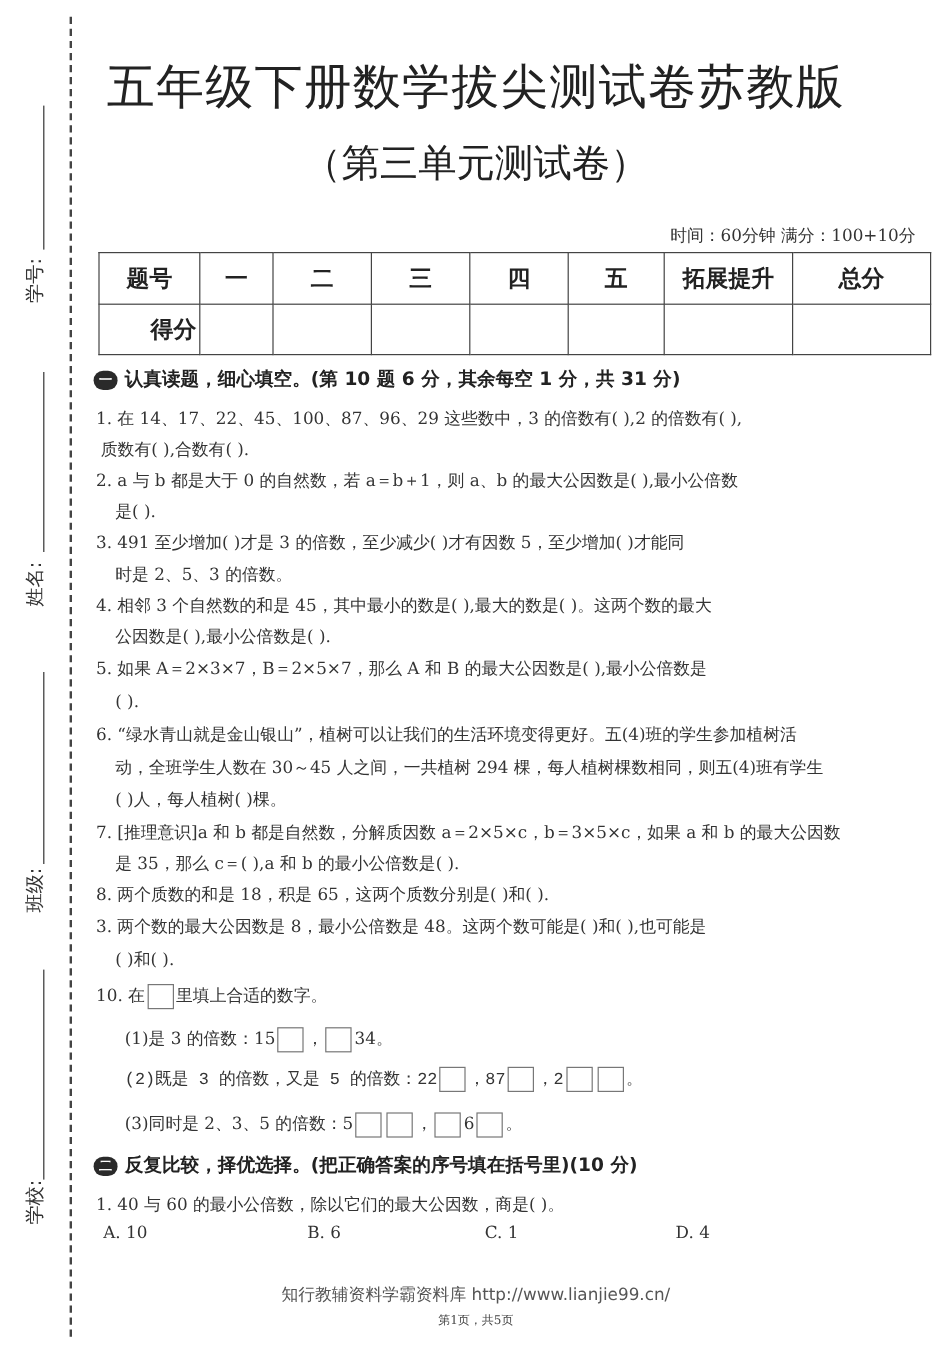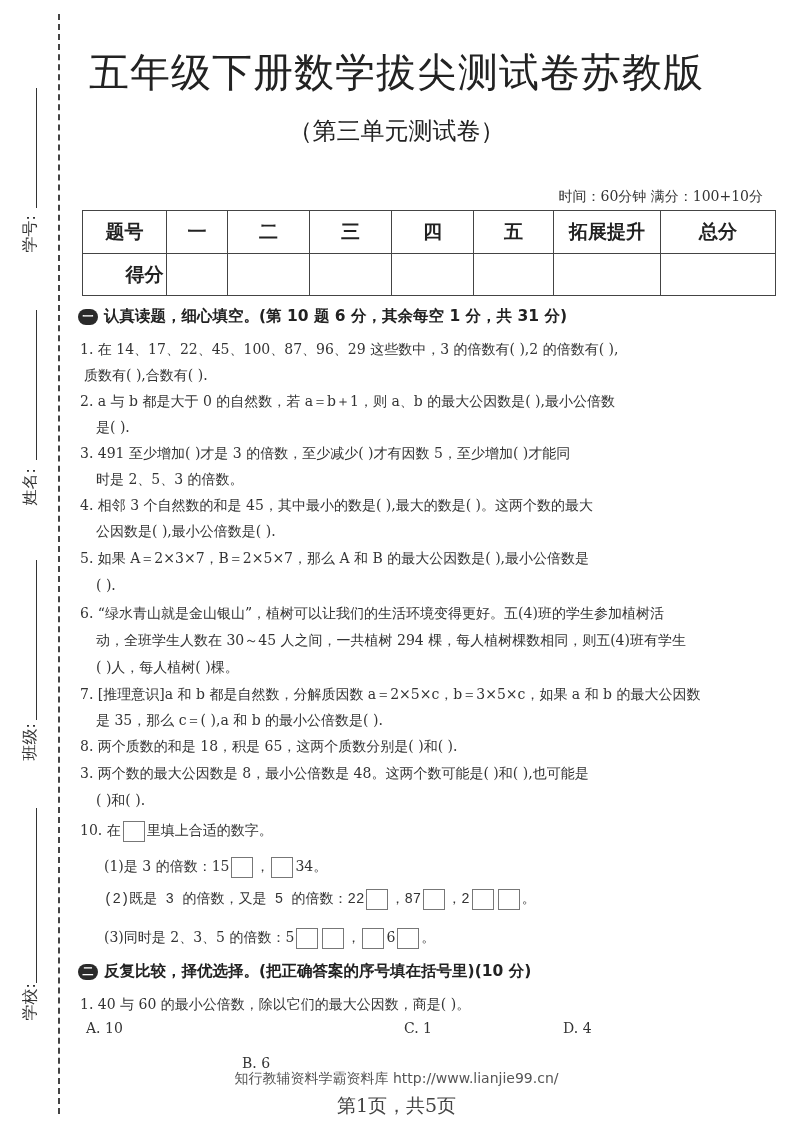--- a/index.html
+++ b/index.html
@@ -5,37 +5,37 @@
     * { margin: 0; padding: 0; box-sizing: border-box; }
     html, body { width: 793px; height: 1122px; background: #ffffff; overflow: hidden; }
     body { position: relative; font-family: "DejaVu Serif", "Liberation Serif", serif; color: #2a2a2a; }
 
     
     .dash-line { position: absolute; left: 58px; top: 14px; width: 0; height: 1100px; border-left: 2px dashed #444; }
     .side-rule { position: absolute; left: 36px; width: 0; border-left: 1.5px solid #333; }
     .side-label { position: absolute; left: 20px; width: 20px; font-size: 16px; font-family: "DejaVu Sans", sans-serif; color: #333; transform: rotate(-90deg); transform-origin: center; white-space: nowrap; text-align: center; }
 
     .title { position: absolute; left: 0; width: 793px; top: 45px; text-align: center; font-size: 40px; letter-spacing: 1px; color: #222; font-family: "DejaVu Serif", serif; font-weight: normal; }
-    .subtitle { position: absolute; left: 0; width: 793px; top: 115px; text-align: center; font-size: 24px; color: #222; }
+    .subtitle { position: absolute; left: 0; width: 793px; top: 115px; text-align: center; font-size: 32px; color: #222; }
 
     .meta { position: absolute; right: 30px; top: 188px; font-size: 14px; color: #333; }
 
     table.score { position: absolute; left: 82px; top: 210px; border-collapse: collapse; }
     table.score td { border: 1.3px solid #444; text-align: center; font-family: "DejaVu Sans", sans-serif; font-weight: bold; font-size: 19px; color: #222; }
     table.score tr.r1 td { height: 43px; }
     table.score tr.r2 td { height: 42px; padding-left: 40px; }
 
     .sec-head { position: absolute; left: 78px; font-family: "DejaVu Sans", sans-serif; font-size: 15.5px; font-weight: bold; color: #222; display: flex; align-items: center; white-space: nowrap; }
     .sec-badge { width: 20px; height: 16px; border-radius: 9px; background: #2a2a2a; color: #fff; font-size: 11px; display: inline-flex; align-items: center; justify-content: center; margin-right: 6px; }
     .line { position: absolute; font-size: 14px; line-height: 20px; color: #333; white-space: nowrap; }
     .box { display: inline-block; width: 22px; height: 21px; border: 1px solid #777; vertical-align: middle; margin: 0 2px; background: #fff; }
     .opt { position: absolute; font-size: 14px; color: #333; }
 
     .footer-src { position: absolute; left: 0; width: 793px; top: 1070px; text-align: center; font-family: "DejaVu Sans", sans-serif; font-size: 14px; color: #555; }
-    .footer-page { position: absolute; left: 0; width: 793px; top: 1093px; text-align: center; font-size: 19px; color: #444; }
+    .footer-page { position: absolute; left: 0; width: 793px; top: 1093px; text-align: center; font-size: 10px; color: #444; }
   </style>
 </head>
 <body>
 
 <div class="dash-line"></div>
 
 <div class="side-rule" style="top:88px;height:120px;"></div>
 <div class="side-label" style="top:232px;">学号:</div>
 <div class="side-rule" style="top:310px;height:150px;"></div>
 <div class="side-label" style="top:485px;">姓名:</div>
@@ -121,18 +121,18 @@
   <span>(3)同时是 2、3、5 的倍数：5</span><span class="box"></span><span class="box"></span><span>，</span><span class="box"></span><span>6</span><span class="box"></span><span>。</span>
 </div>
 
 <div class="sec-head" style="top:961px;">
   <span class="sec-badge">二</span>
   <span>反复比较，择优选择。(把正确答案的序号填在括号里)(10 分)</span>
 </div>
 
 <div class="line" style="left:80px;top:994px;">1. 40 与 60 的最小公倍数，除以它们的最大公因数，商是(        )。</div>
 <div class="opt" style="left:86px;top:1020px;">A. 10</div>
-<div class="opt" style="left:242px;top:1020px;margin-top:35px;">B. 6</div>
+<div class="opt" style="left:256px;top:1020px;">B. 6</div>
 <div class="opt" style="left:404px;top:1020px;">C. 1</div>
 <div class="opt" style="left:563px;top:1020px;">D. 4</div>
 
 <div class="footer-src">知行教辅资料学霸资料库 http://www.lianjie99.cn/</div>
 <div class="footer-page">第1页，共5页</div>
 
 </body></html>

